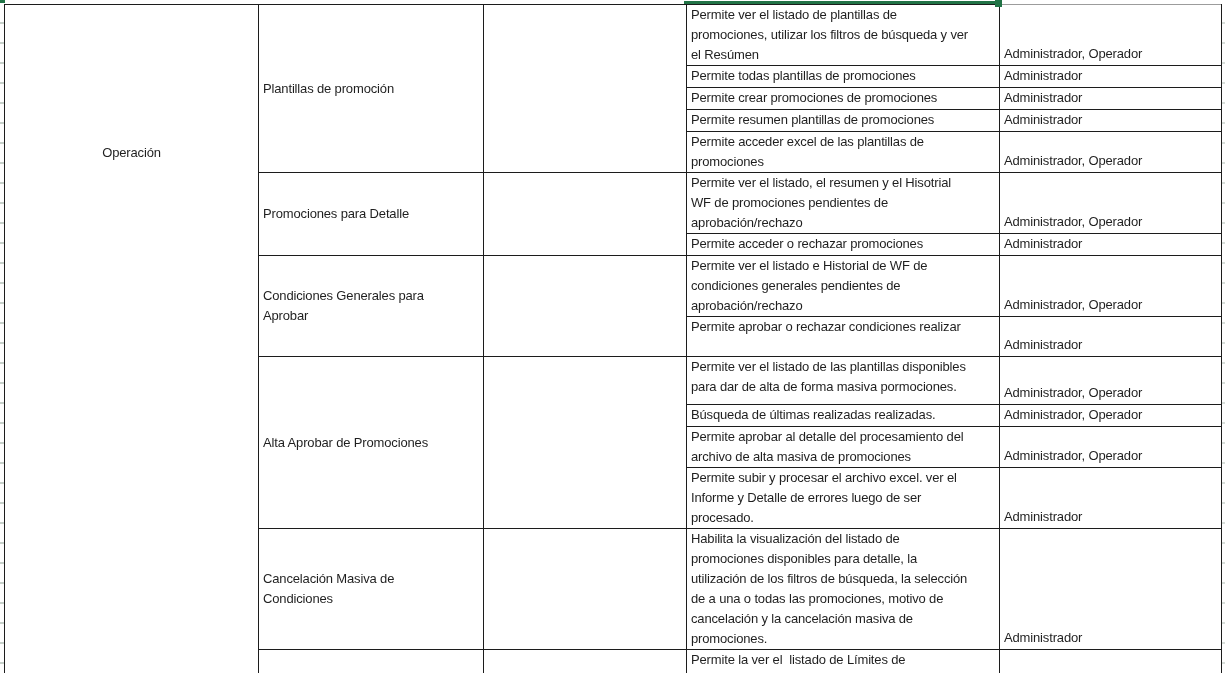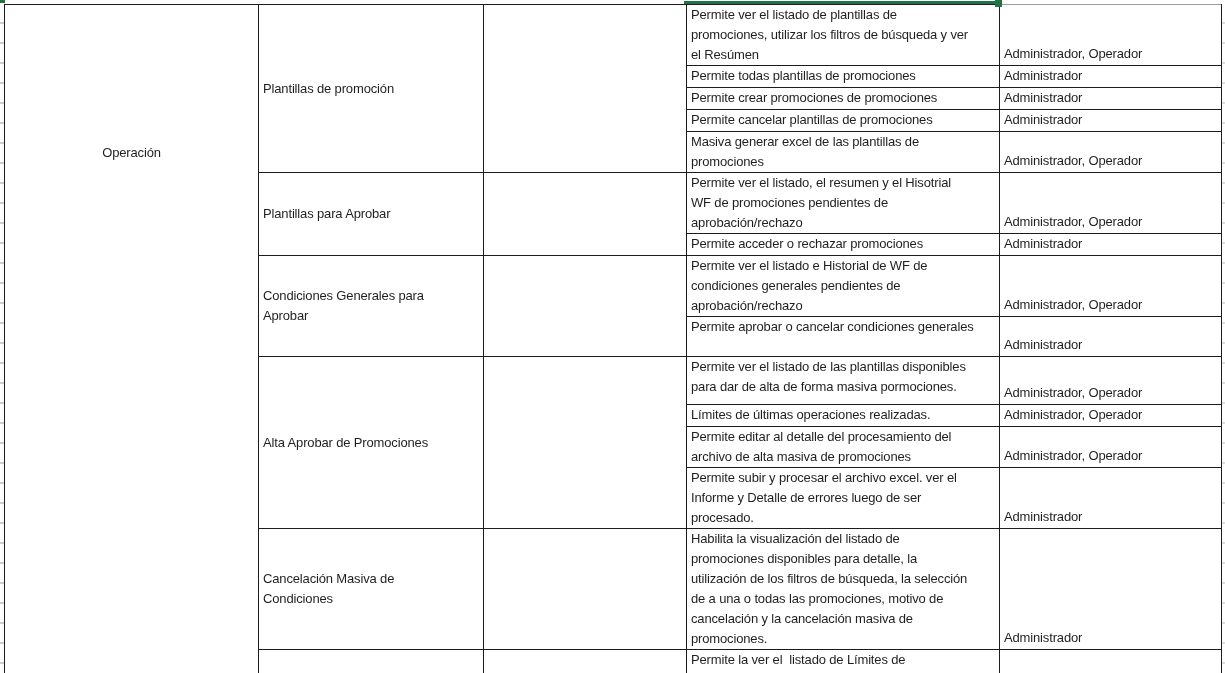--- a/index.html
+++ b/index.html
@@ -106,31 +106,31 @@
       </tr>
       <tr class="h20">
         <td class="desc">Permite todas plantillas de promociones</td>
         <td class="role">Administrador</td>
       </tr>
       <tr class="h20">
         <td class="desc">Permite crear promociones de promociones</td>
         <td class="role">Administrador</td>
       </tr>
       <tr class="h20">
-        <td class="desc">Permite cancelar plantillas de promociones</td>
+        <td class="desc">Permite resumen plantillas de promociones</td>
         <td class="role">Administrador</td>
       </tr>
       <tr class="h40">
-        <td class="desc">Masiva generar excel de las plantillas de
+        <td class="desc">Permite acceder excel de las plantillas de
 promociones</td>
         <td class="role">Administrador, Operador</td>
       </tr>
 
       <tr class="h60">
-        <td class="module" rowspan="2">Plantillas para Aprobar</td>
+        <td class="module" rowspan="2">Promociones para Detalle</td>
         <td class="spacer" rowspan="2"></td>
         <td class="desc">Permite ver el listado, el resumen y el Hisotrial
 WF de promociones pendientes de
 aprobación/rechazo</td>
         <td class="role">Administrador, Operador</td>
       </tr>
       <tr class="h19">
         <td class="desc">Permite acceder o rechazar promociones</td>
         <td class="role">Administrador</td>
       </tr>
@@ -138,37 +138,37 @@
       <tr class="h60">
         <td class="module" rowspan="2">Condiciones Generales para
 Aprobar</td>
         <td class="spacer" rowspan="2"></td>
         <td class="desc">Permite ver el listado e Historial de WF de
 condiciones generales pendientes de
 aprobación/rechazo</td>
         <td class="role">Administrador, Operador</td>
       </tr>
       <tr class="h40">
-        <td class="desc">Permite aprobar o cancelar condiciones generales</td>
+        <td class="desc">Permite aprobar o rechazar condiciones realizar</td>
         <td class="role">Administrador</td>
       </tr>
 
       <tr class="h48">
         <td class="module" rowspan="4">Alta Aprobar de Promociones</td>
         <td class="spacer" rowspan="4"></td>
         <td class="desc">Permite ver el listado de las plantillas disponibles
 para dar de alta de forma masiva pormociones.</td>
         <td class="role">Administrador, Operador</td>
       </tr>
       <tr class="h20">
-        <td class="desc">Límites de últimas operaciones realizadas.</td>
+        <td class="desc">Búsqueda de últimas realizadas realizadas.</td>
         <td class="role">Administrador, Operador</td>
       </tr>
       <tr class="h40">
-        <td class="desc">Permite editar al detalle del procesamiento del
+        <td class="desc">Permite aprobar al detalle del procesamiento del
 archivo de alta masiva de promociones</td>
         <td class="role">Administrador, Operador</td>
       </tr>
       <tr class="h59">
         <td class="desc">Permite subir y procesar el archivo excel. ver el
 Informe y Detalle de errores luego de ser
 procesado.</td>
         <td class="role">Administrador</td>
       </tr>
 

